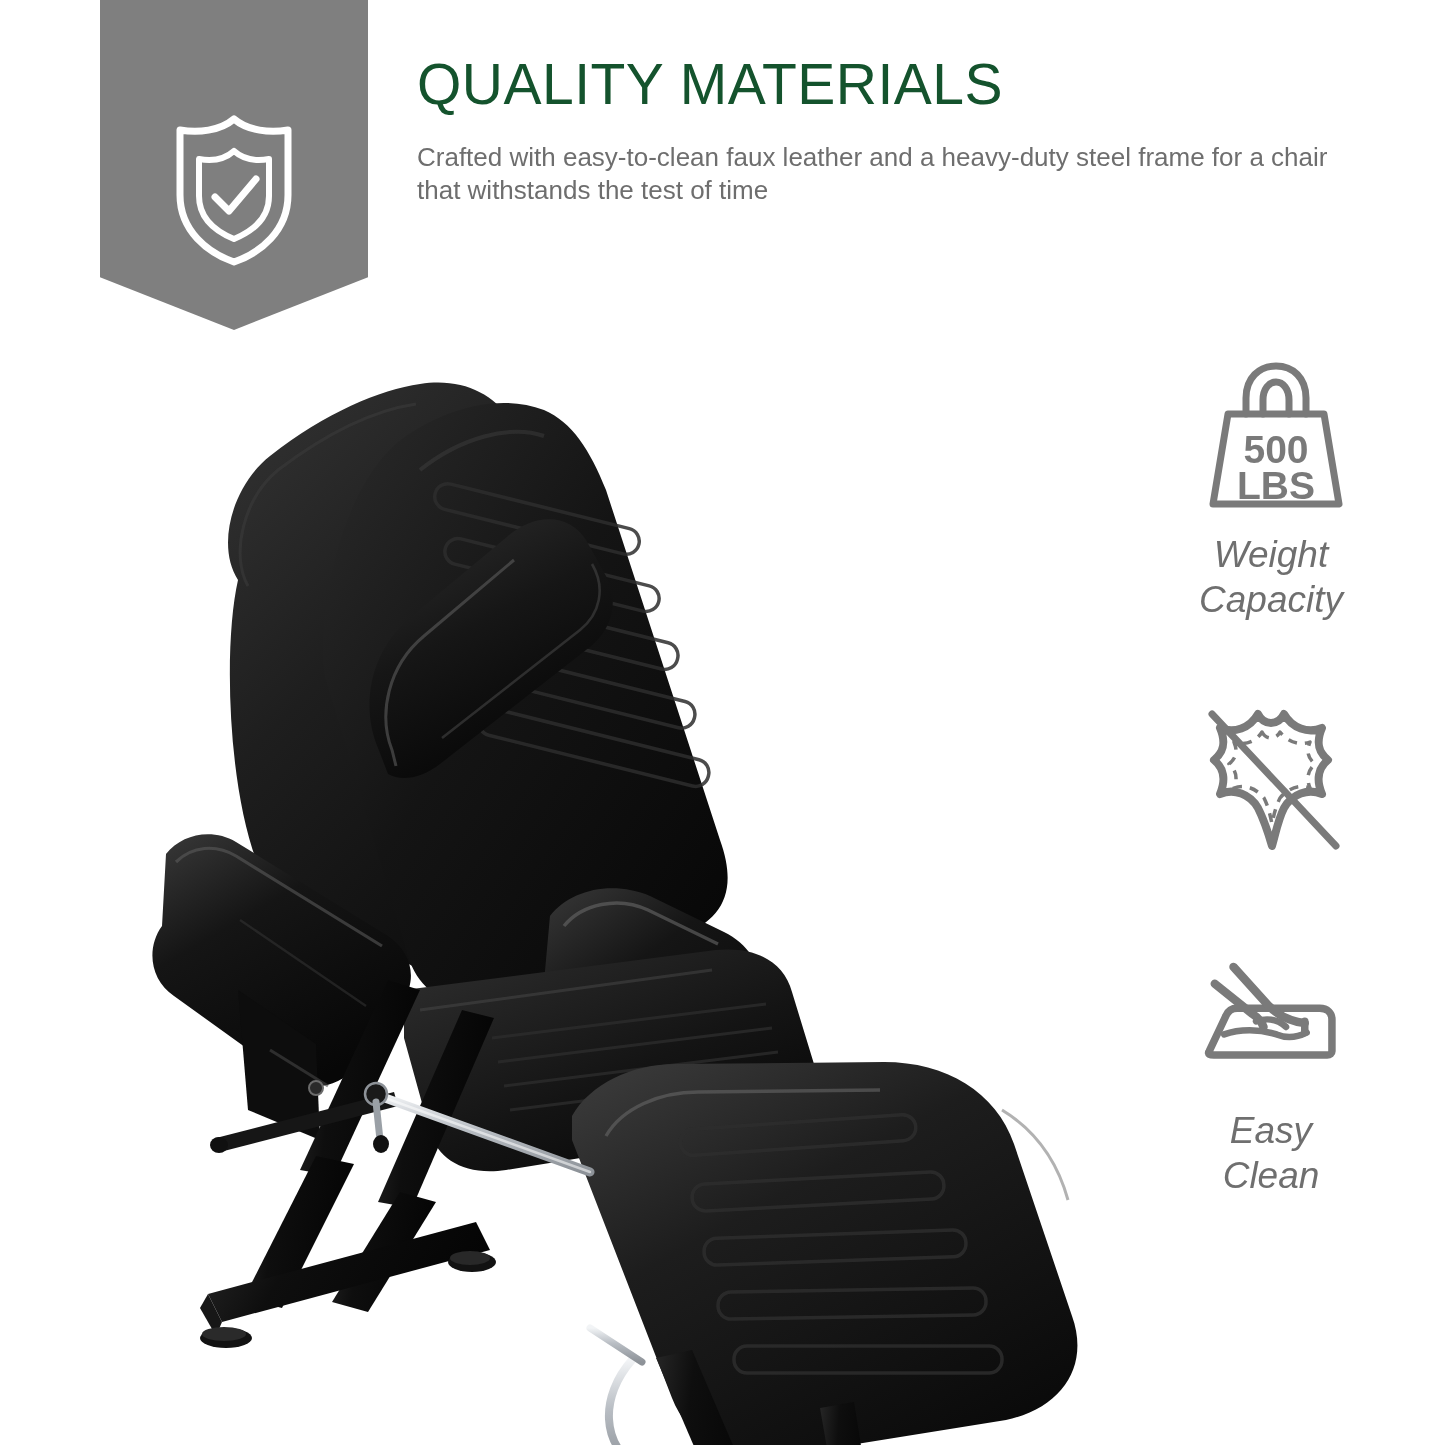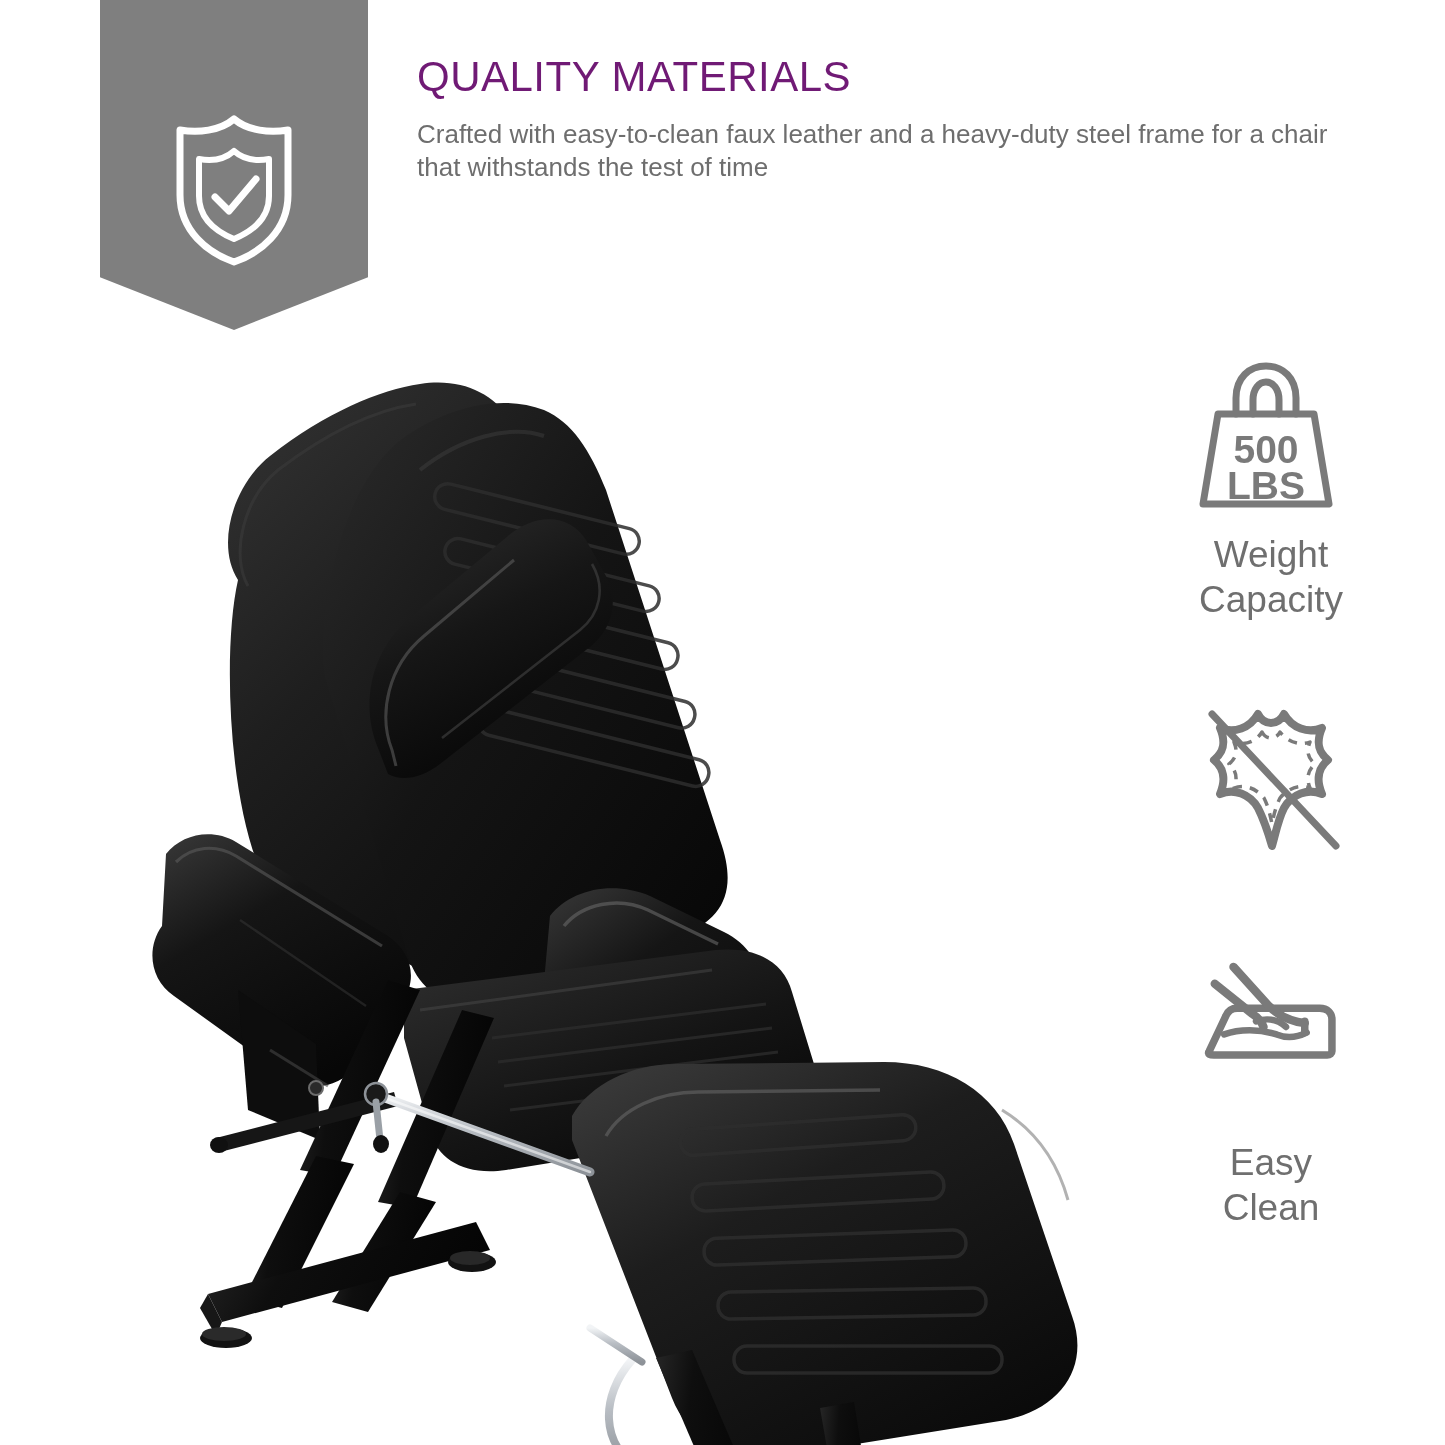--- a/index.html
+++ b/index.html
@@ -40,26 +40,26 @@
   }
 
   
   #header-text {
     position: absolute;
     left: 417px;
     top: 56px;
     width: 960px;
   }
   #page-title {
-    font-size: 42px;
+    font-size: 57px;
     letter-spacing: 0.5px;
-    color: #701a75;
+    color: #14532d;
     font-weight: 400;
     line-height: 1.0;
-    margin: 0 0 20px 0;
+    margin: 0 0 28px 0;
     white-space: nowrap;
   }
   #page-subtitle {
     font-size: 26px;
     line-height: 1.26;
     color: #6e6e6e;
     font-weight: 300;
     margin: 0;
     max-width: 940px;
   }
@@ -72,36 +72,37 @@
     width: 300px;
     display: flex;
     flex-direction: column;
   }
   .feature-item {
     display: flex;
     flex-direction: column;
     align-items: center;
     margin-bottom: 82px;
   }
-  .feature-item:last-child { margin-bottom: 0; gap: 32px; }
+  .feature-item:last-child { margin-bottom: 0; }
   .feature-icon-wrap {
     width: 150px;
     height: 150px;
     display: flex;
     align-items: center;
-    justify-content: flex-start;
+    justify-content: flex-end;
   }
   .feature-label {
     margin-top: 22px;
     text-align: center;
     font-size: 37px;
     line-height: 1.22;
     color: #6f6f6f;
     font-weight: 300;
     white-space: pre-line;
+    font-style: italic;
   }
 
   
   #product-photo {
     position: absolute;
     left: 120px;
     top: 350px;
     width: 1020px;
     height: 1095px;
   }

